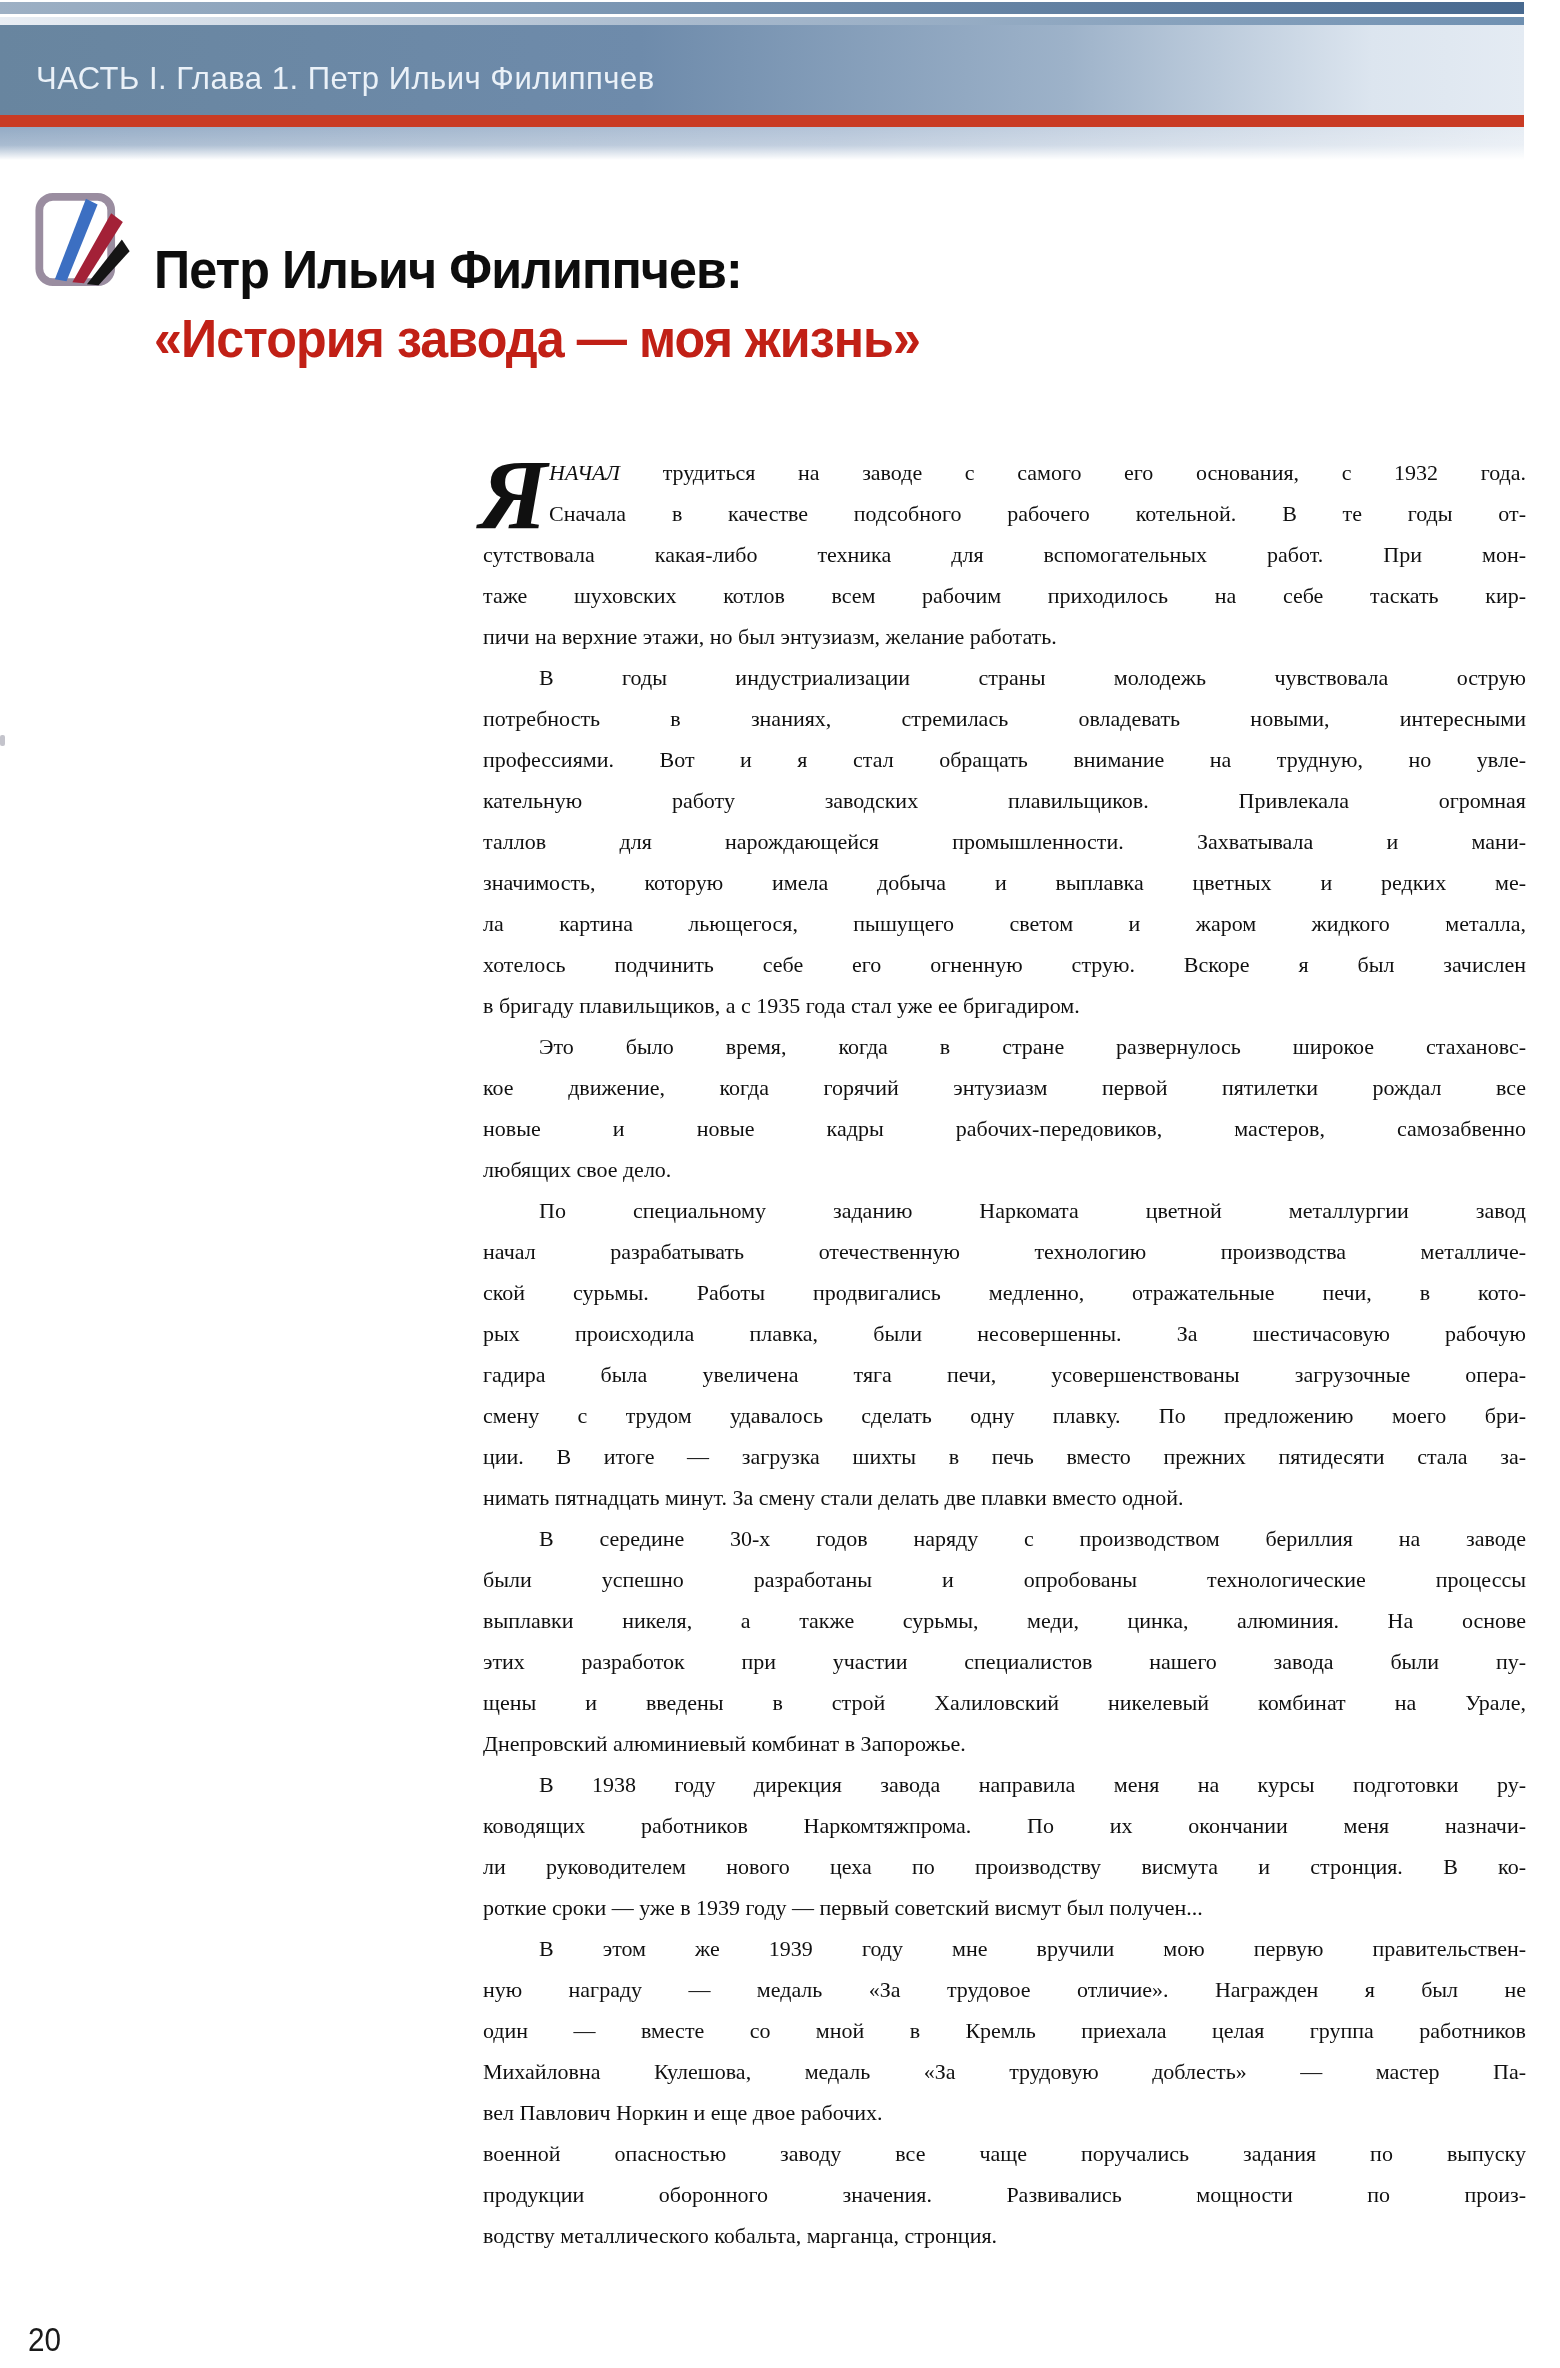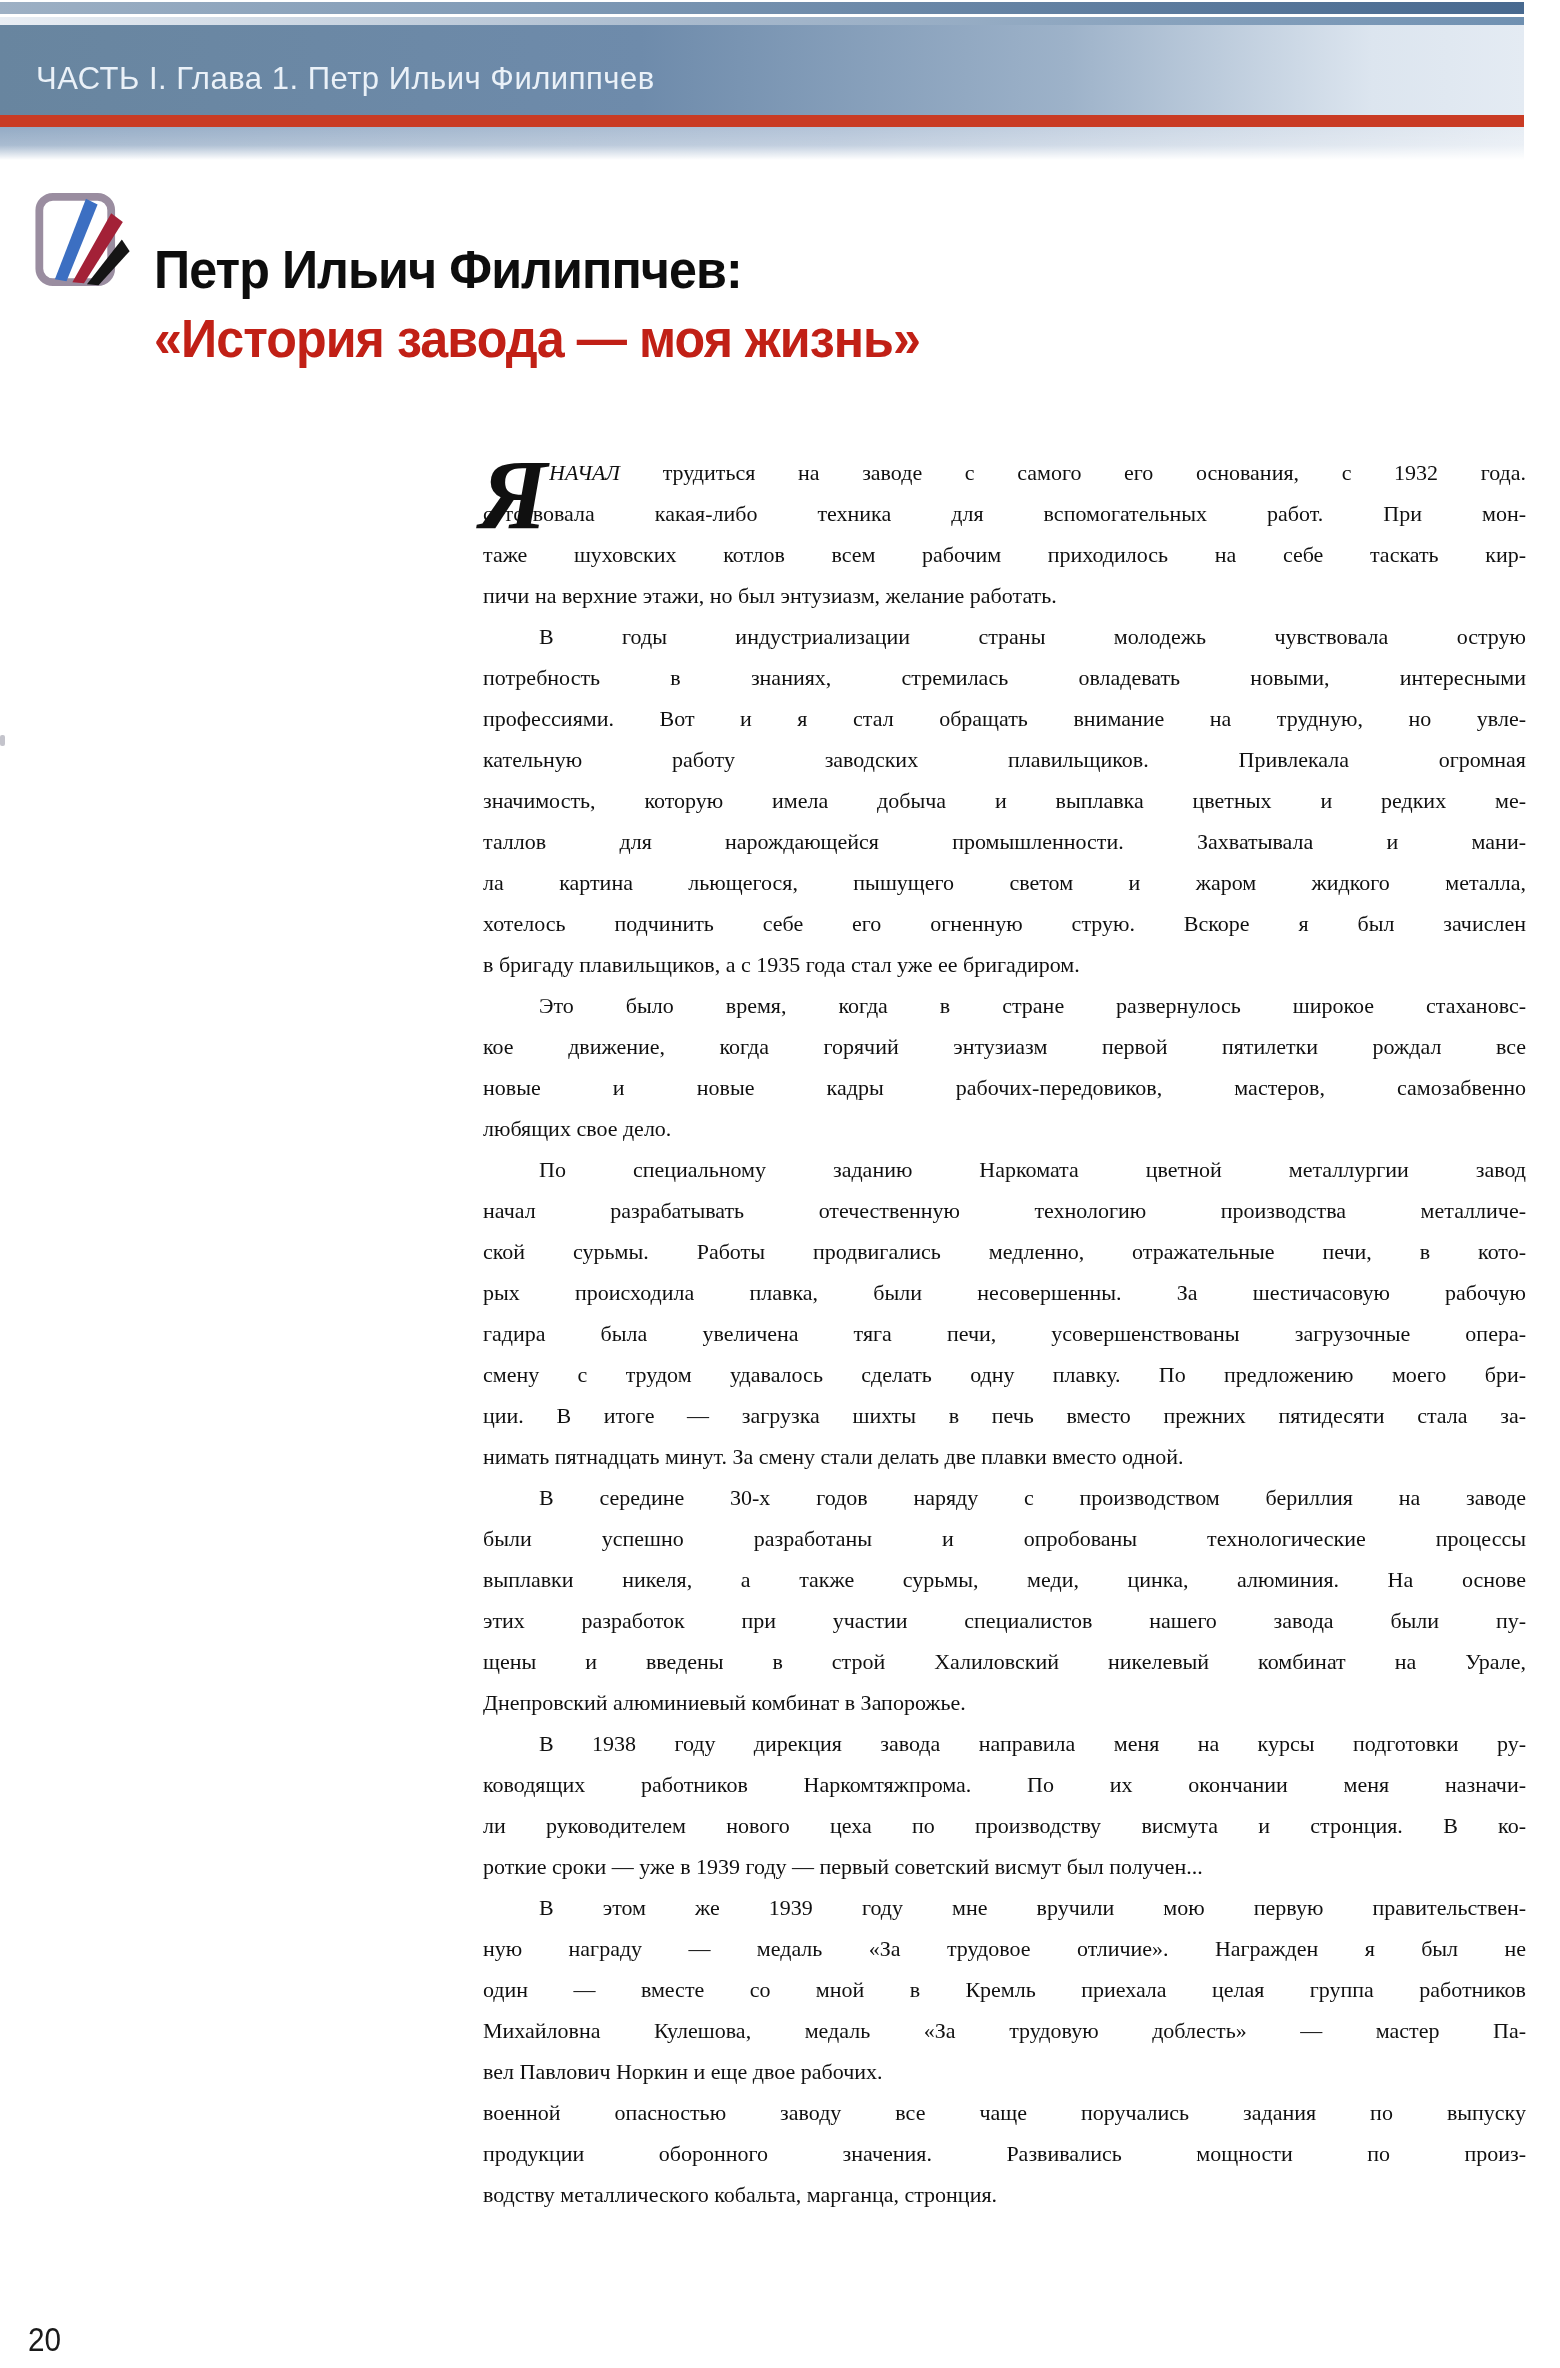--- a/index.html
+++ b/index.html
@@ -70,31 +70,32 @@
 
   <div class="title-block">
     <div class="title-line1">Петр Ильич Филиппчев:</div>
     <div class="title-line2">«История завода — моя жизнь»</div>
   </div>
 
   <div class="body-text">
       <div class="para">
         <span class="dropcap">Я</span>
         <div class="line wrap"><span class="lead">НАЧАЛ </span>трудиться на заводе с самого его основания, с 1932 года.</div>
+        <div class="line wrap">Сначала в качестве подсобного рабочего котельной. В те годы от-</div>
         <div class="line">сутствовала какая-либо техника для вспомогательных работ. При мон-</div>
         <div class="line">таже шуховских котлов всем рабочим приходилось на себе таскать кир-</div>
         <div class="line last">пичи на верхние этажи, но был энтузиазм, желание работать.</div>
       </div>
       <div class="para">
         <div class="line indent">В годы индустриализации страны молодежь чувствовала острую</div>
         <div class="line">потребность в знаниях, стремилась овладевать новыми, интересными</div>
         <div class="line">профессиями. Вот и я стал обращать внимание на трудную, но увле-</div>
         <div class="line">кательную работу заводских плавильщиков. Привлекала огромная</div>
+        <div class="line">таллов для нарождающейся промышленности. Захватывала и мани-</div>
         <div class="line">значимость, которую имела добыча и выплавка цветных и редких ме-</div>
-        <div class="line">таллов для нарождающейся промышленности. Захватывала и мани-</div>
         <div class="line">ла картина льющегося, пышущего светом и жаром жидкого металла,</div>
         <div class="line">хотелось подчинить себе его огненную струю. Вскоре я был зачислен</div>
         <div class="line last">в бригаду плавильщиков, а с 1935 года стал уже ее бригадиром.</div>
       </div>
       <div class="para">
         <div class="line indent">Это было время, когда в стране развернулось широкое стахановс-</div>
         <div class="line">кое движение, когда горячий энтузиазм первой пятилетки рождал все</div>
         <div class="line">новые и новые кадры рабочих-передовиков, мастеров, самозабвенно</div>
         <div class="line last">любящих свое дело.</div>
       </div>

